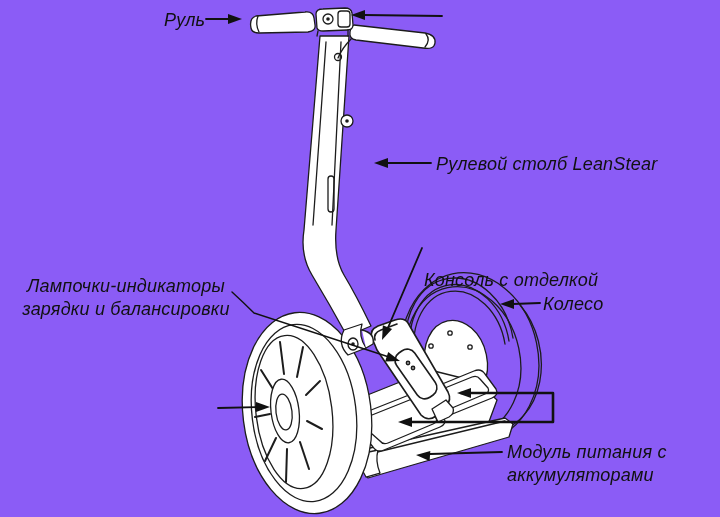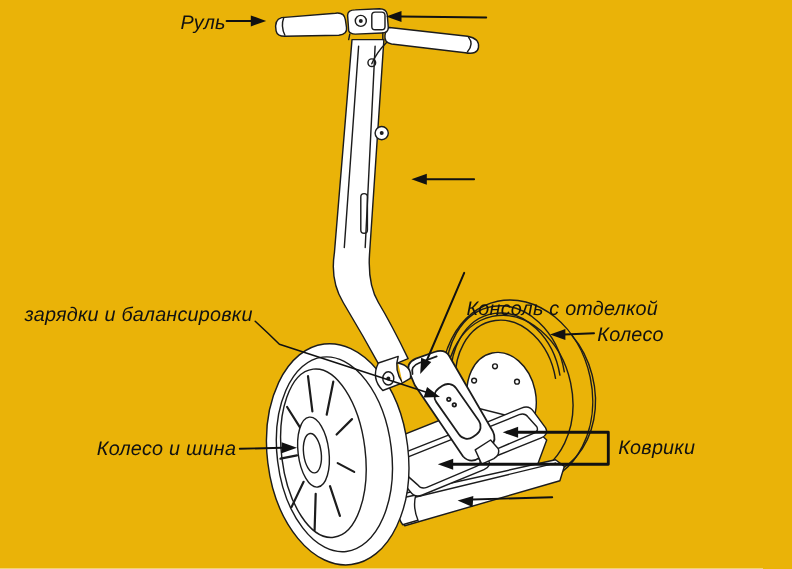--- a/index.html
+++ b/index.html
@@ -1,17 +1,17 @@
 <!DOCTYPE html>
 <html><head>
 <meta charset="utf-8">
 <style>
   html,body{margin:0;padding:0;background:#fff;}
   .stage{
-    position:relative;width:720px;height:517px;background:#eab308;overflow:hidden;
+    position:relative;width:720px;height:517px;background:#8b5cf6;overflow:hidden;
     font-family:"Liberation Sans",sans-serif;
   }
   .stage svg{position:absolute;left:0;top:0;}
   .lbl{
     position:absolute;font-style:italic;font-size:18px;line-height:24px;
     color:#111;white-space:nowrap;letter-spacing:0.2px;
   }
   .lbl.center{text-align:center;white-space:normal;}
   .lbl.two{line-height:23px;}
 </style>
@@ -159,24 +159,28 @@
       </g>
 
       <g>
         <line x1="502" y1="452" x2="430" y2="454"></line>
         <polygon points="0,0 -14,-5 -14,5" transform="translate(416,455) rotate(184)" stroke="none"></polygon>
       </g>
     </g>
   </svg>
 
   <div class="lbl" style="left:164px;top:8px;">Руль</div>
+  <div class="lbl" style="left:436px;top:152px;">Рулевой столб LeanStear</div>
   <div class="lbl" style="left:424px;top:221px;margin-top:47px;">Консоль с отделкой</div>
   <div class="lbl" style="left:543px;top:292px;">Колесо</div>
 
   <div class="lbl center two" style="left:16px;top:275px;width:220px;">
+    <div>Лампочки-индикаторы</div>
     <div>зарядки и балансировки</div>
   </div>
 
-  <div class="lbl" style="left:88px;top:396px;">Колесо и шина</div>
-  <div class="lbl" style="left:562px;top:395px;">Коврики</div>
 
+  <div class="lbl two" style="left:507px;top:441px;">
+    <div>Модуль питания с</div>
+    <div>аккумуляторами</div>
+  </div>
 
 </div>
 
 </body></html>

